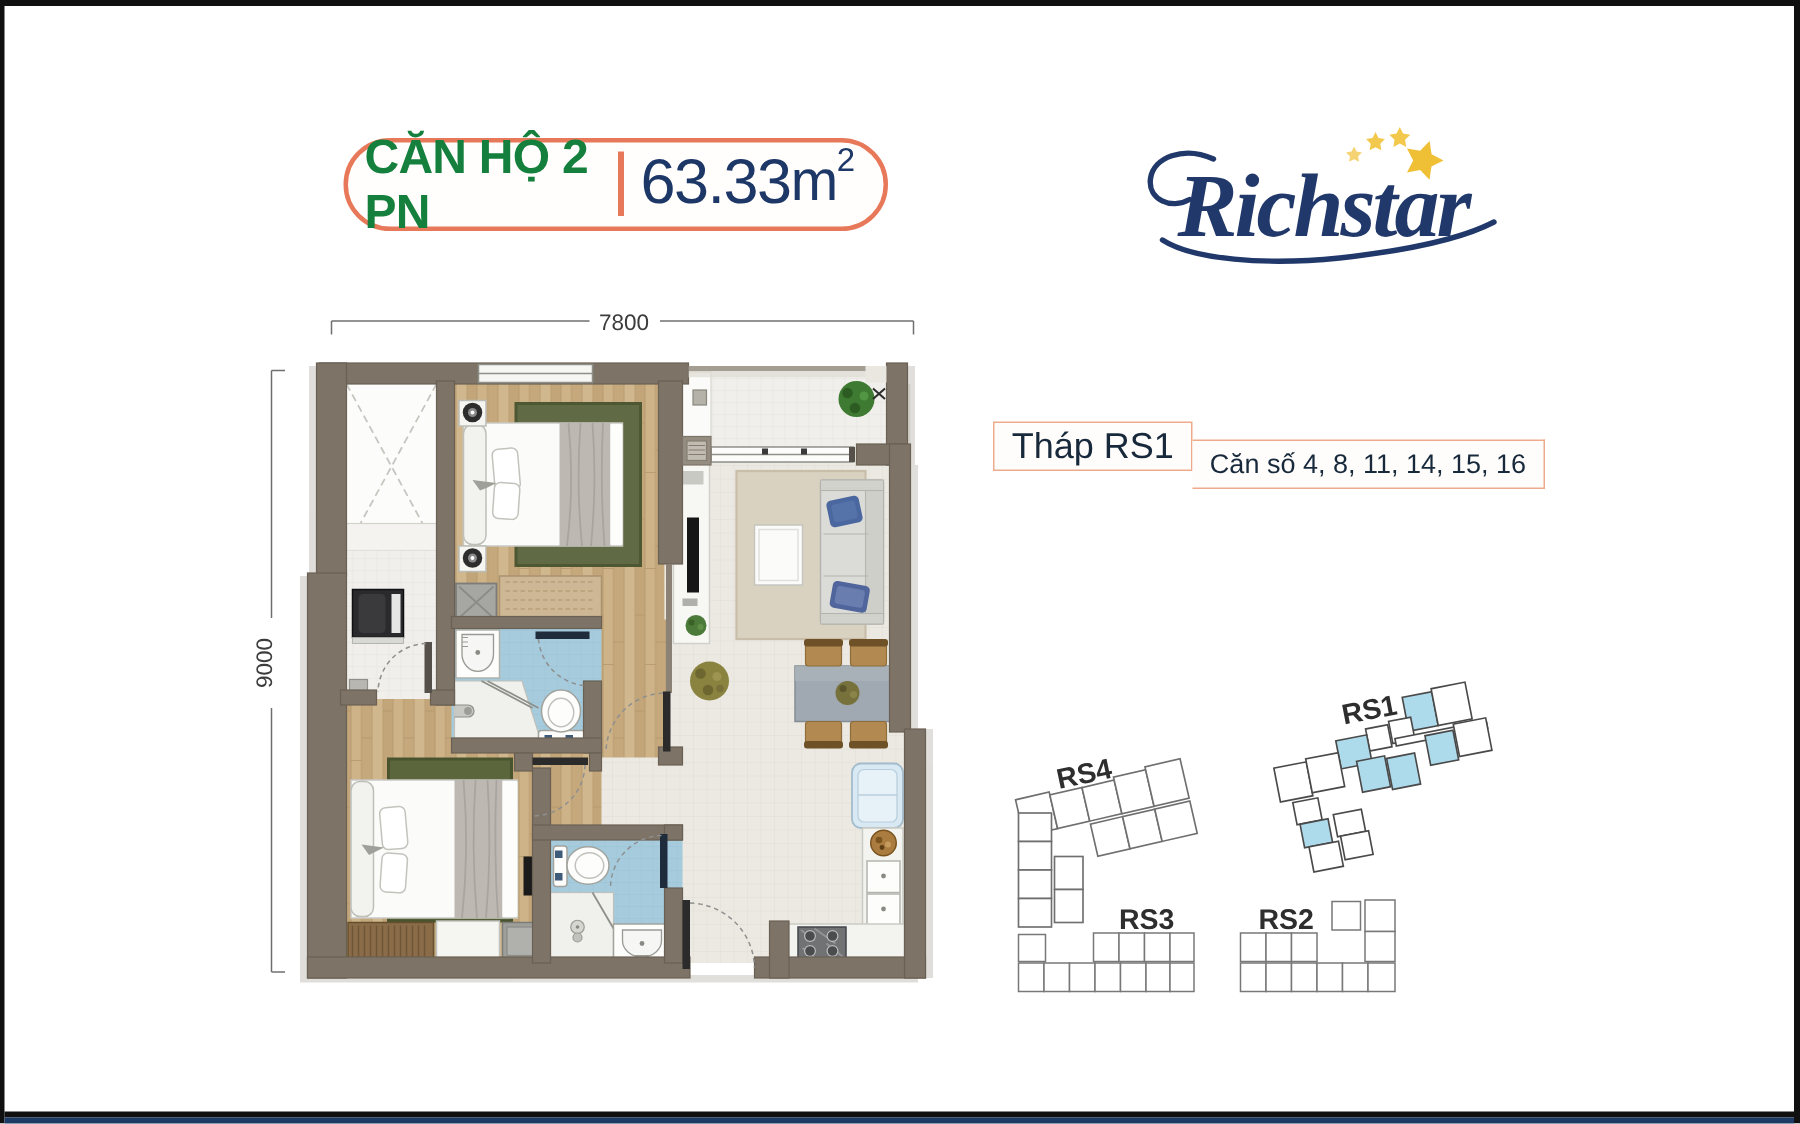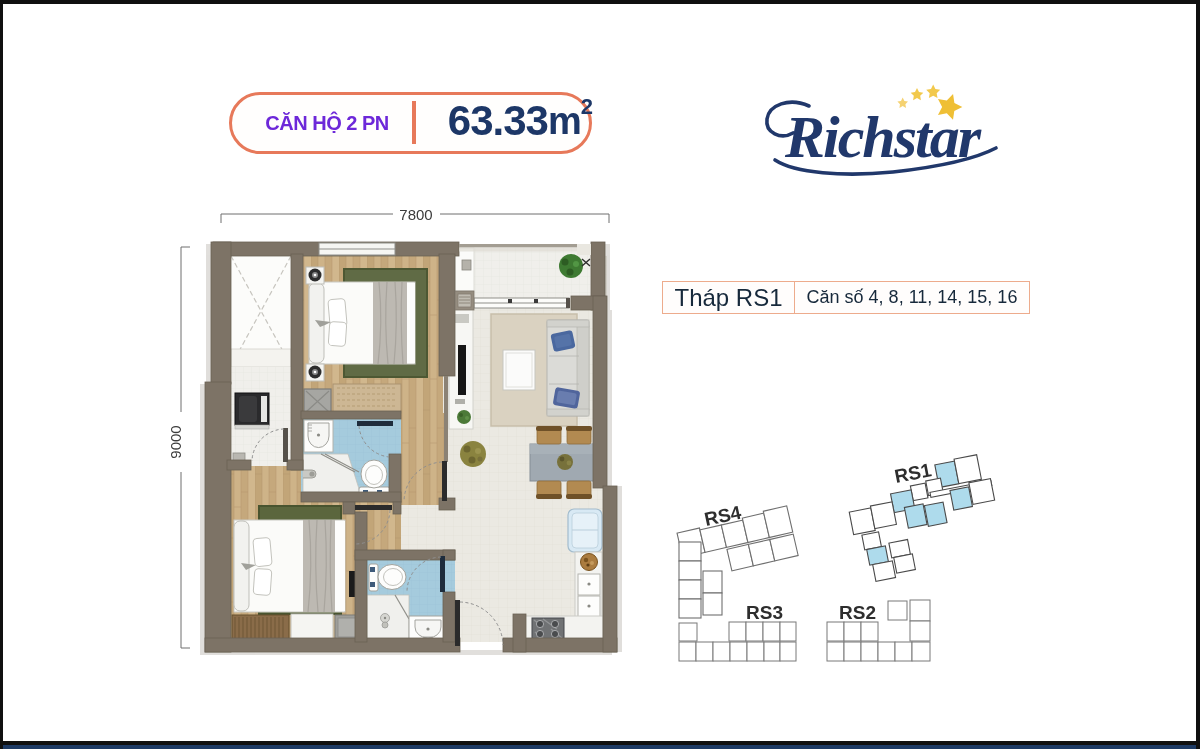--- a/index.html
+++ b/index.html
@@ -7,46 +7,46 @@
   #page{position:relative;width:1200px;height:749px;background:#ffffff;box-sizing:border-box;
         border-left:3px solid #101010;border-right:4px solid #101010;border-top:4px solid #101010;}
   .abs{position:absolute;}
 </style>
 </head>
 <body>
 <div id="page">
 
   <div class="abs" style="left:226px;top:88px;width:363px;height:62px;border:3px solid #e7795a;border-radius:34px;box-sizing:border-box;background:#fffefd;"></div>
 
-  <div class="abs" style="left:240px;top:88px;width:168px;height:62px;display:flex;align-items:center;justify-content:center;font-size:20px;font-weight:bold;color:#6d28d9;letter-spacing:-0.5px;">CĂN HỘ 2 PN</div>
+  <div class="abs" style="left:240px;top:88px;width:168px;height:62px;display:flex;align-items:center;justify-content:center;font-size:32px;font-weight:bold;color:#15803d;letter-spacing:-0.5px;">CĂN HỘ 2 PN</div>
 
   <div class="abs" style="left:409px;top:97px;width:4px;height:43px;background:#e7795a;"></div>
 
-  <div class="abs" style="left:424px;top:86px;width:165px;height:62px;display:flex;align-items:center;justify-content:flex-end;font-size:42px;font-weight:bold;color:#1d3767;letter-spacing:-1px;">63.33<span style="font-size:38px;">m</span><span style="font-size:22px;line-height:0;position:relative;top:-14px;">2</span></div>
+  <div class="abs" style="left:424px;top:86px;width:165px;height:62px;display:flex;align-items:center;justify-content:flex-start;font-size:42px;font-weight:normal;color:#1d3767;letter-spacing:-1px;">63.33<span style="font-size:38px;">m</span><span style="font-size:22px;line-height:0;position:relative;top:-14px;">2</span></div>
 
   <svg class="abs" style="left:755px;top:68px;" width="280" height="120" viewBox="755 68 280 120">
     <g id="logo">
 
     <text x="782" y="153" font-family="'Liberation Serif',serif" font-style="italic" font-weight="bold" font-size="60" fill="#21386b" letter-spacing="-2">Richstar</text>
 
     <path d="M806 102 C786 93 766 101 764 115 C762 129 778 136 790 129 M772 156 C792 169 840 173 890 168 C935 163 972 155 993 144" stroke="#21386b" stroke-width="3.6" fill="none" stroke-linecap="round"></path>
 
     <path d="M903 100 l1.7 -3.4 1.7 3.4 3.6 0.6 -2.6 2.6 0.6 3.7 -3.3 -1.8 -3.3 1.8 0.6 -3.7 -2.6 -2.6 z" fill="#f5d272" transform="translate(-5 -3)"></path>
 
     <path d="M918 92 l2 -4 2 4 4.3 0.7 -3.1 3.1 0.7 4.4 -3.9 -2.1 -3.9 2.1 0.7 -4.4 -3.1 -3.1 z" fill="#f2c94c" transform="translate(-6 -4)"></path>
 
     <path d="M934 88 l2.2 -4.4 2.2 4.4 4.8 0.8 -3.5 3.4 0.8 4.8 -4.3 -2.3 -4.3 2.3 0.8 -4.8 -3.5 -3.4 z" fill="#f2c94c" transform="translate(-6 -3)"></path>
 
     <path d="M947 94 l4 -8 4 8 8.8 1.4 -6.4 6.3 1.5 8.8 -7.9 -4.2 -7.9 4.2 1.5 -8.8 -6.4 -6.3 z" fill="#efbf35" transform="translate(-6 2) rotate(18 947 103)"></path>
     </g>
   </svg>
 
   <div class="abs" style="left:659px;top:277px;width:368px;height:33px;display:flex;box-sizing:border-box;">
     <div style="width:133px;height:33px;border:1px solid #edab8c;box-sizing:border-box;background:#fffdfc;display:flex;align-items:center;justify-content:center;font-size:24px;color:#17293b;">Tháp RS1</div>
-    <div style="width:235px;height:33px;border:1px solid #edab8c;border-left:none;box-sizing:border-box;background:#fffdfc;display:flex;align-items:center;justify-content:center;font-size:18px;white-space:nowrap;color:#17293b;">Căn số 4, 8, 11, 14, 15, 16</div>
+    <div style="width:235px;height:33px;border:1px solid #edab8c;border-left:none;box-sizing:border-box;background:#fffdfc;display:flex;align-items:center;justify-content:center;font-size:18px;white-space:nowrap;color:#17293b;margin-top:12px;">Căn số 4, 8, 11, 14, 15, 16</div>
   </div>
 
   <svg class="abs" style="left:150px;top:185px;" width="510" height="480" viewBox="150 185 510 480">
     <defs>
       <pattern id="wood" width="28" height="64" patternUnits="userSpaceOnUse">
         <rect width="28" height="64" fill="#c8ac81"></rect>
         <rect x="0" width="7" height="64" fill="#c2a578"></rect>
         <rect x="7" width="7" height="64" fill="#ceb388"></rect>
         <rect x="14" width="7" height="64" fill="#c5a87c"></rect>
         <rect x="21" width="7" height="64" fill="#d1b78d"></rect>

